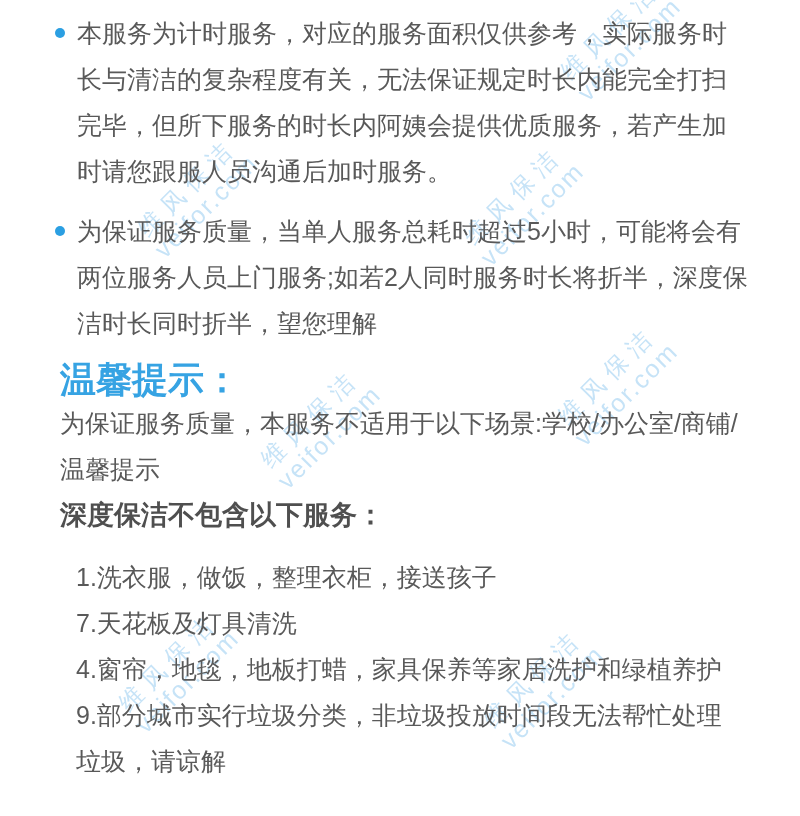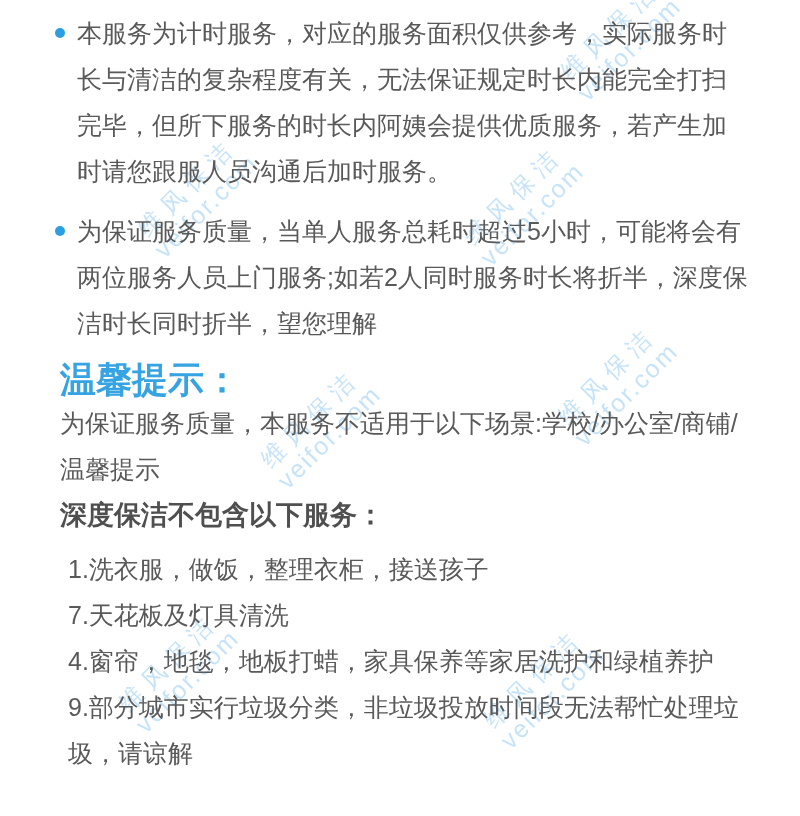--- a/index.html
+++ b/index.html
@@ -64,21 +64,21 @@
   .tips-body{
     margin:0;
     font-size:25px;line-height:46px;
     color:var(--body-text);
   }
   .excl-title{
     margin:0;
     font-size:27px;font-weight:bold;line-height:46px;
     color:var(--strong-text);
   }
-  .excl-list{margin:8px;padding:0;}
+  .excl-list{margin:16px;padding:0;}
   .excl-item{
     margin:0;
     font-size:25px;line-height:46px;
     color:var(--body-text);
   }
 </style>
 </head>
 <body>
 
 <div class="page">

